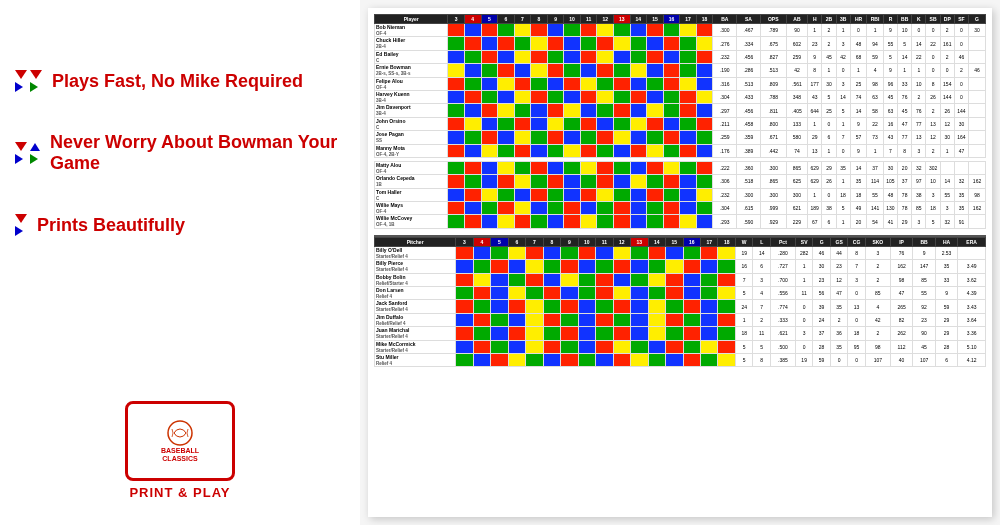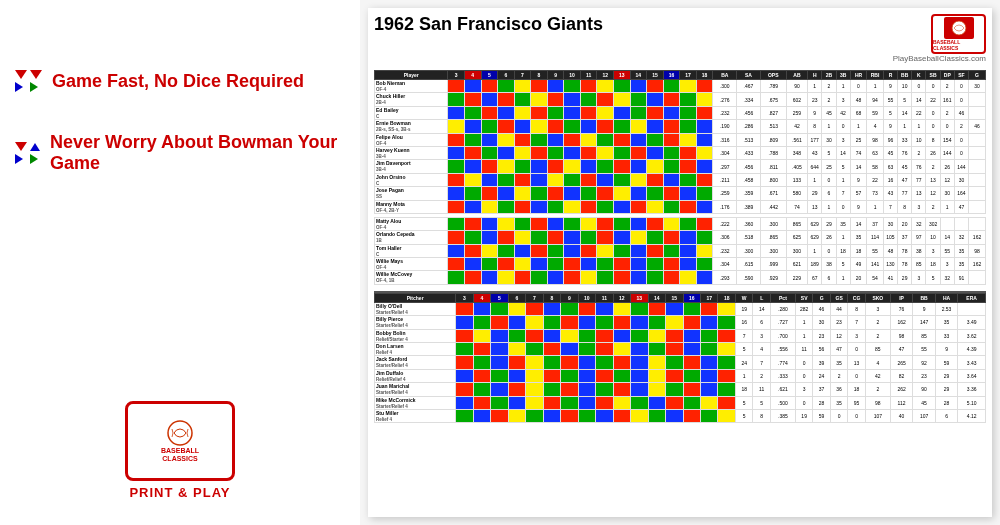--- a/index.html
+++ b/index.html
@@ -214,40 +214,51 @@
         <div class="feature-arrows">
           <div style="display:flex;flex-direction:column;gap:3px;">
             <div class="arr-down-red"></div>
             <div class="arr-right-blue"></div>
           </div>
           <div style="display:flex;flex-direction:column;gap:3px;">
             <div class="arr-down-red"></div>
             <div class="arr-right-green"></div>
           </div>
         </div>
-        <div class="feature-text">Game Fast, No Dice Required</div>
+        <div class="feature-text">Plays Fast, No Mike Required</div>
       </div>
     </div>
 
     <div class="feature-section">
       <div class="feature-item">
         <div class="feature-arrows">
           <div style="display:flex;flex-direction:column;gap:3px;">
             <div class="arr-down-red"></div>
             <div class="arr-right-blue"></div>
           </div>
           <div style="display:flex;flex-direction:column;gap:3px;">
             <div class="arr-up-blue"></div>
             <div class="arr-right-green"></div>
           </div>
         </div>
         <div class="feature-text">Never Worry About Bowman Your Game</div>
       </div>
     </div>
 
+    <div class="feature-section">
+      <div class="feature-item">
+        <div class="feature-arrows">
+          <div style="display:flex;flex-direction:column;gap:3px;">
+            <div class="arr-down-red"></div>
+            <div class="arr-right-blue"></div>
+          </div>
+        </div>
+        <div class="feature-text">Prints Beautifully</div>
+      </div>
+    </div>
 
   </div>
 
   <div class="bottom-logo">
     <div class="logo-box">
 
       <svg width="28" height="28" viewBox="0 0 28 28">
         <circle cx="14" cy="14" r="12" fill="white" stroke="#cc3300" stroke-width="1.5"></circle>
         <path d="M8 14 Q10 10 14 10 Q18 10 20 14 Q18 18 14 18 Q10 18 8 14" fill="none" stroke="#cc3300" stroke-width="1"></path>
         <path d="M6 10 Q8 14 6 18" fill="none" stroke="#cc3300" stroke-width="0.8"></path>
@@ -255,34 +266,20 @@
       </svg>
       <div style="font-size:7px;font-weight:bold;color:#cc0000;text-align:center;line-height:1.1;">BASEBALL<br>CLASSICS</div>
     </div>
     <div class="print-play">PRINT &amp; PLAY</div>
   </div>
 </div>
 
 <div class="right-panel">
   <div class="game-card">
 
-    <div class="card-header">
-      <div class="card-title">1962 San Francisco Giants</div>
-      <div style="display:flex;flex-direction:column;align-items:flex-end;">
-        <div class="brand-logo">
-          <svg width="30" height="22" viewBox="0 0 30 22">
-            <rect x="0" y="0" width="30" height="22" rx="2" fill="#cc0000"></rect>
-            <circle cx="15" cy="11" r="7" fill="white" stroke="#cc3300" stroke-width="0.8"></circle>
-            <path d="M10 11 Q12 8 15 8 Q18 8 20 11 Q18 14 15 14 Q12 14 10 11" fill="none" stroke="#cc3300" stroke-width="0.5"></path>
-          </svg>
-          <span style="font-size:5px;font-weight:bold;color:#cc0000;">BASEBALL CLASSICS</span>
-        </div>
-        <div class="website">PlayBaseballClassics.com</div>
-      </div>
-    </div>
 
     <div style="overflow:hidden;">
       <table class="card-table" style="table-layout:fixed;">
         <colgroup>
           <col style="width:62px">
           <col style="width:14px">
             <col style="width:14px">
             <col style="width:14px">
             <col style="width:14px">
           <col style="width:14px">

